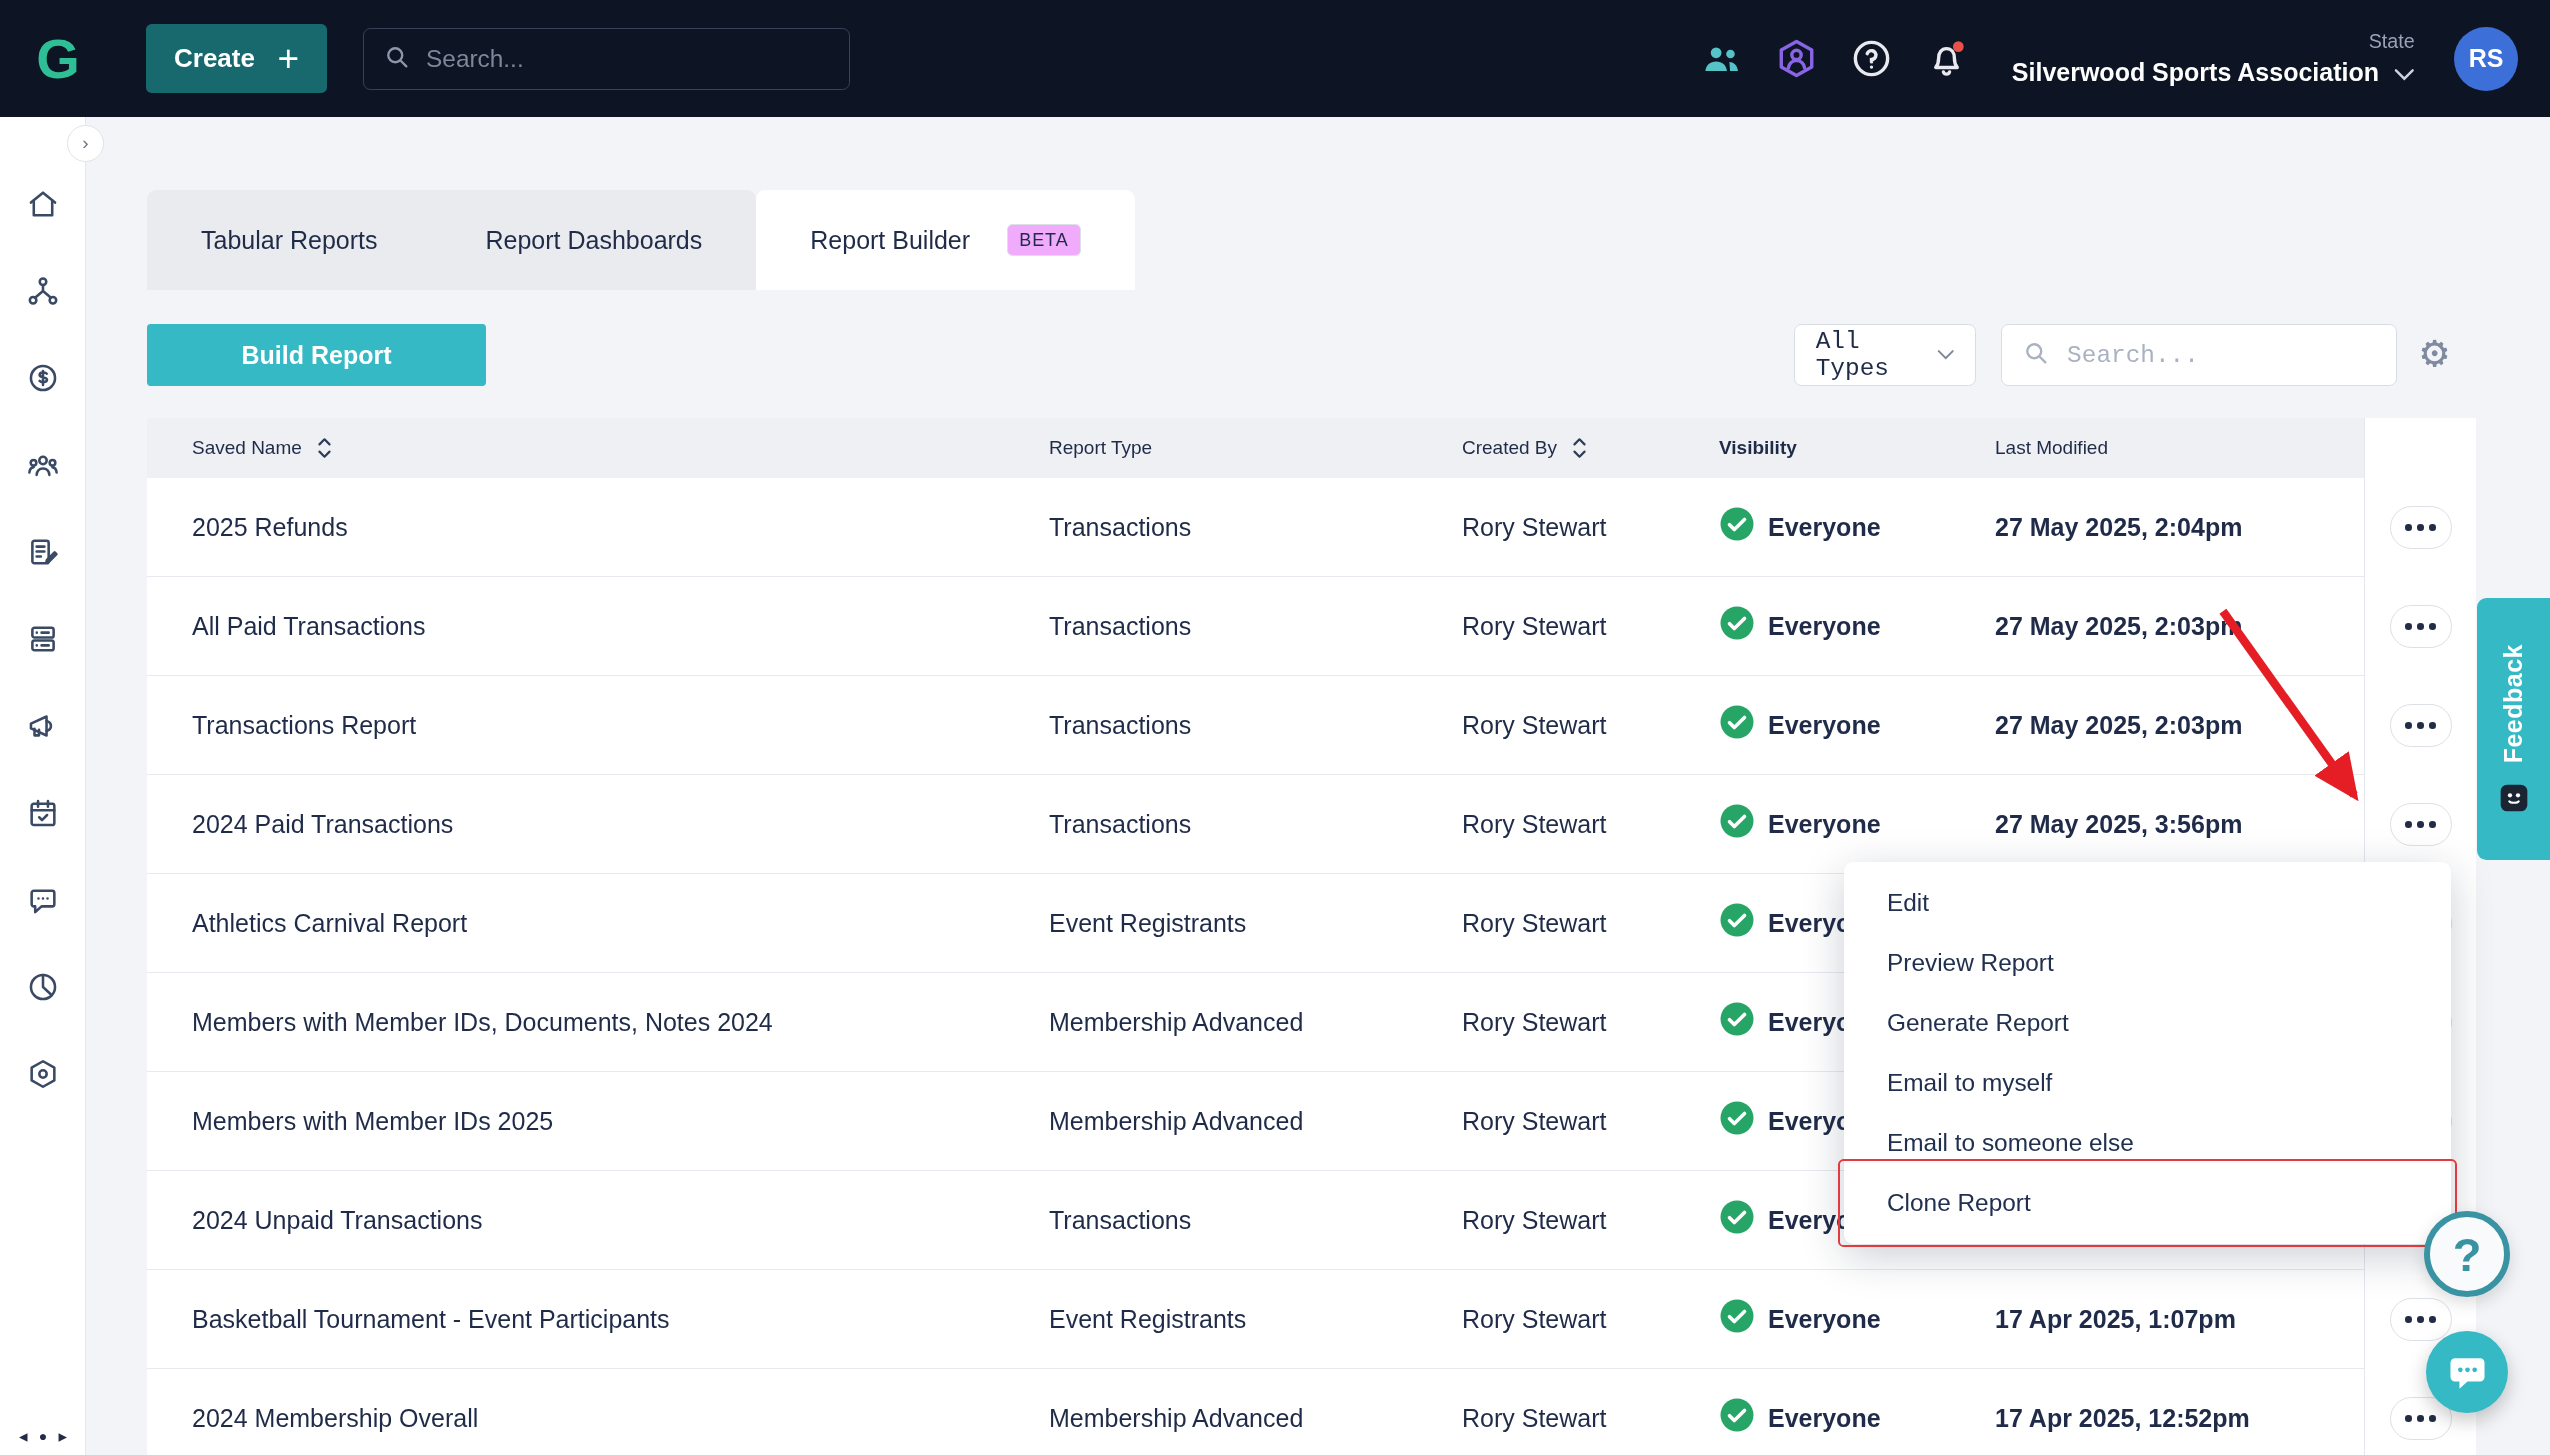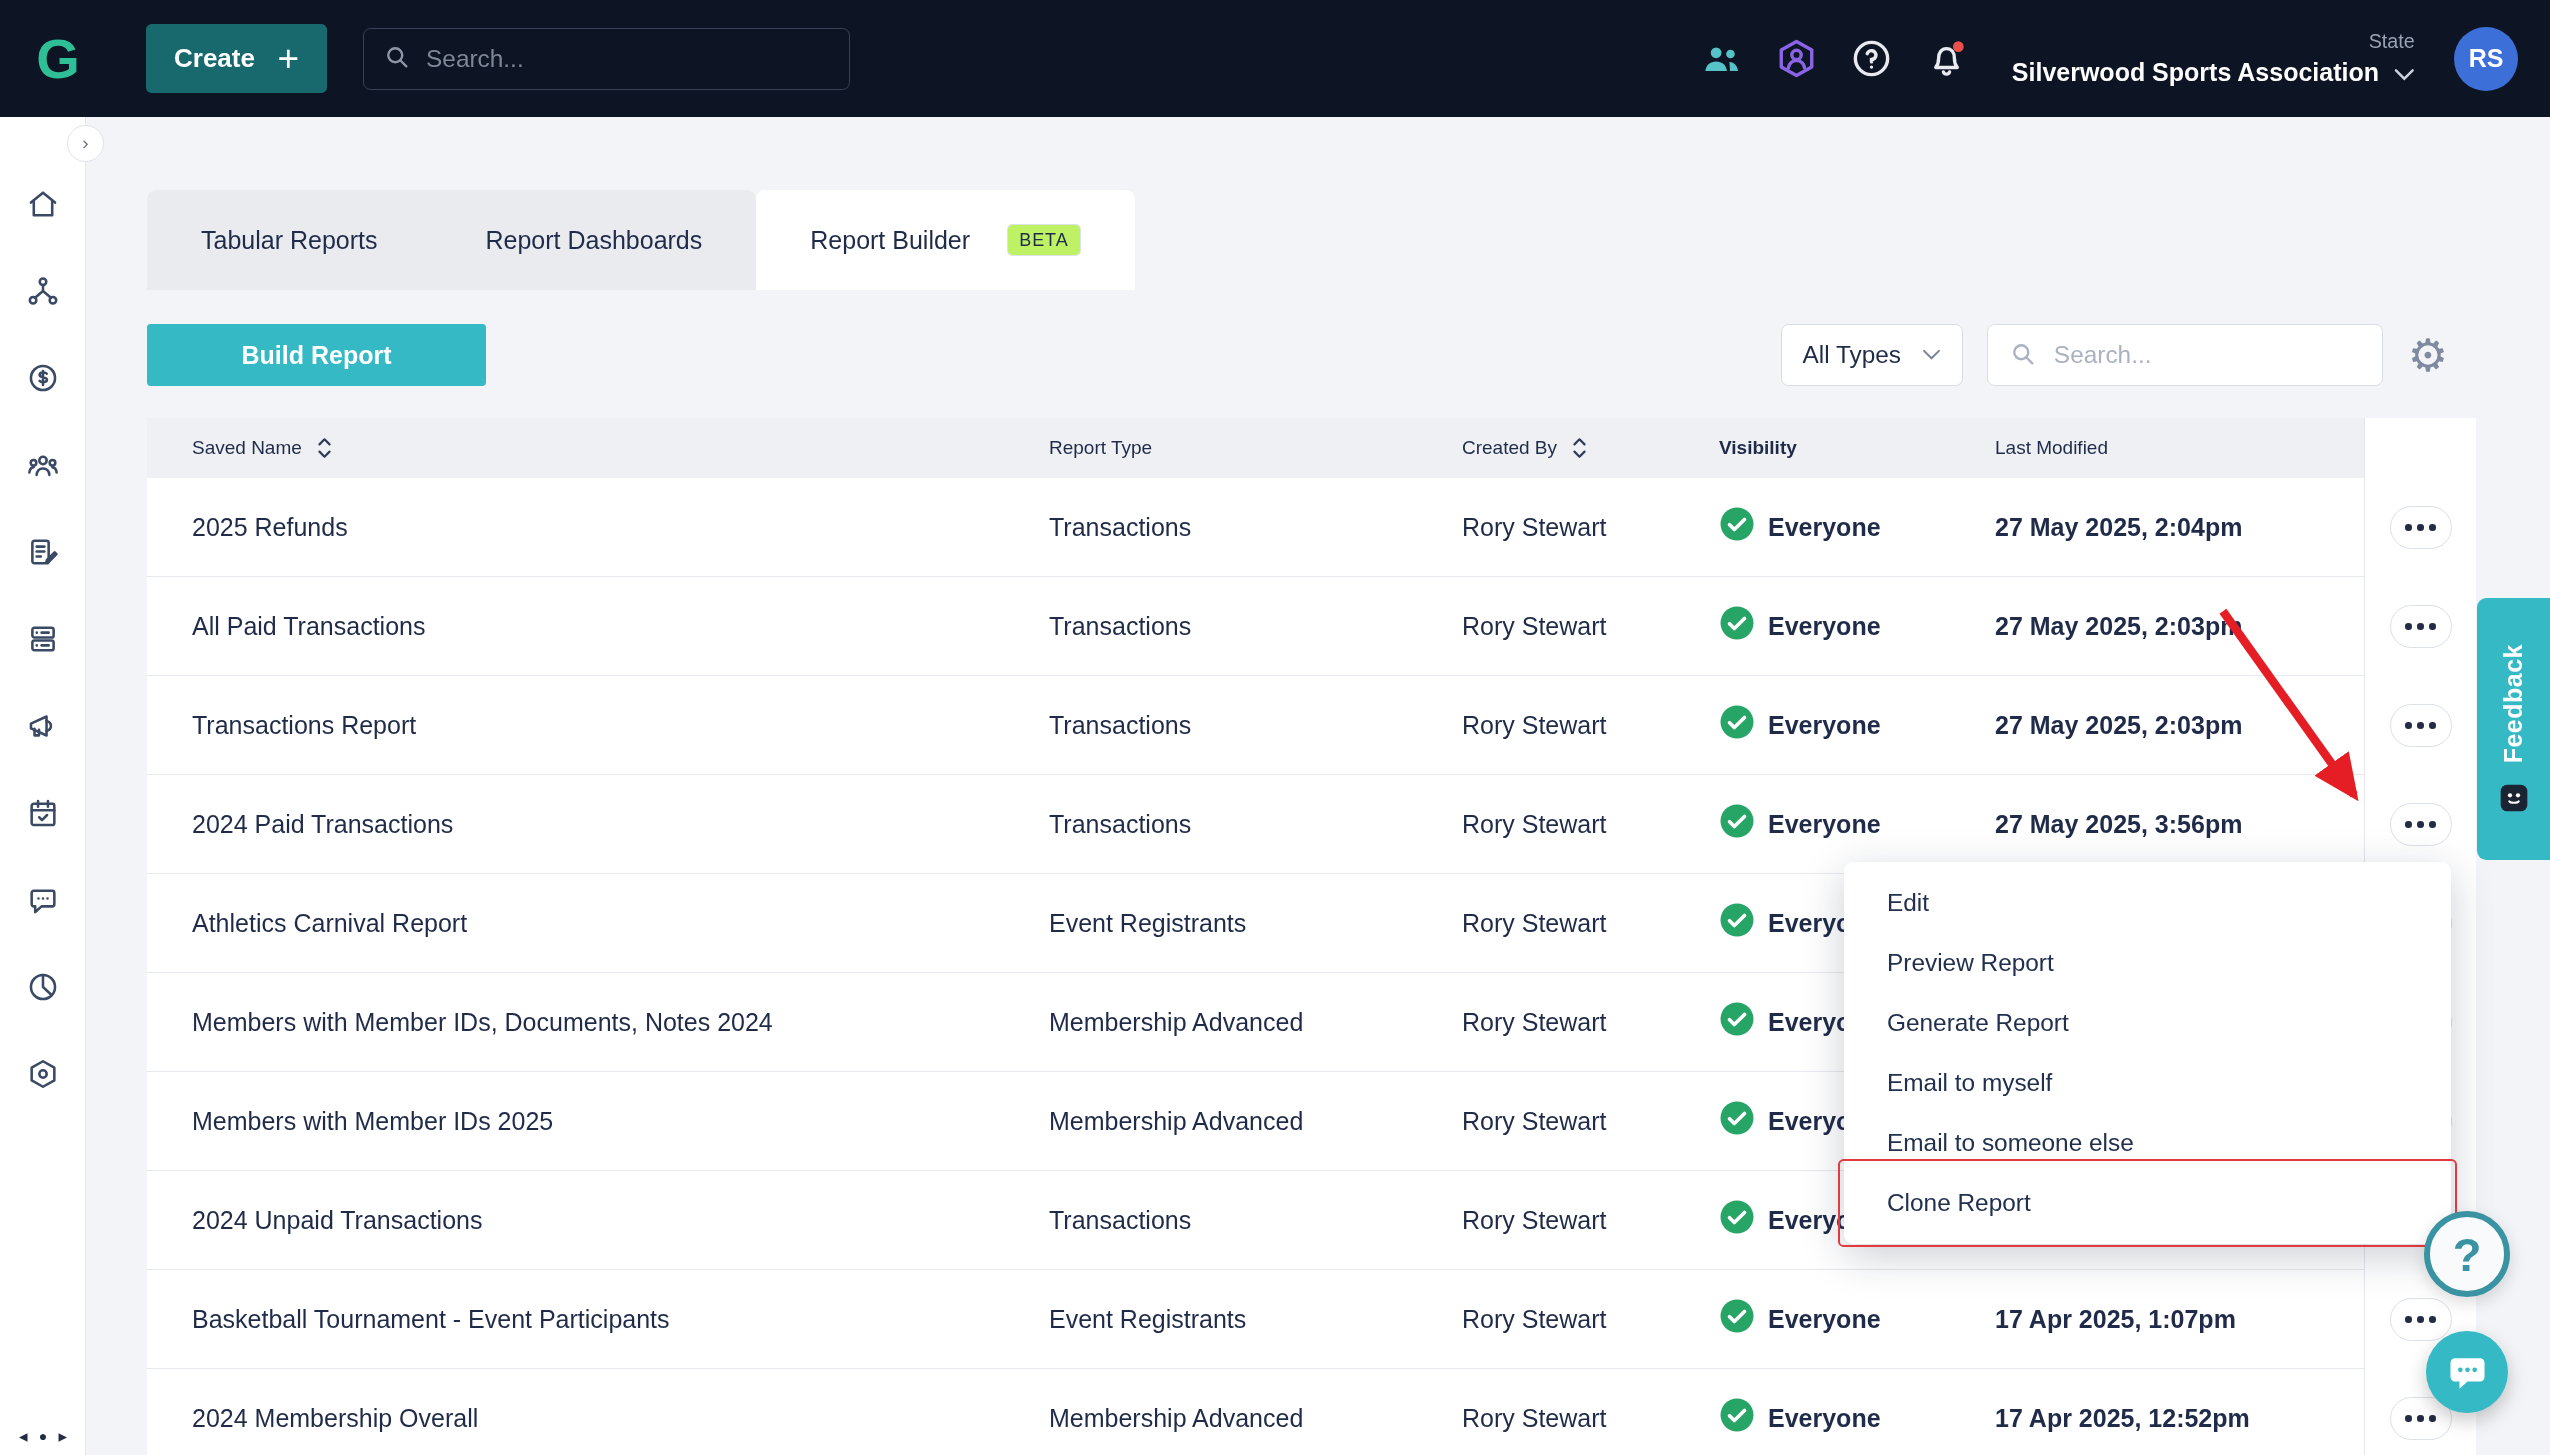--- a/index.html
+++ b/index.html
@@ -68,29 +68,29 @@
   .side-pager span { cursor:pointer; }
   
   .main { position:absolute; left:86px; top:117px; right:0; bottom:0; background:#f3f4f7; }
   .content { position:absolute; left:61px; top:0; width:2329px; }
   .tabs { margin-top:73px; display:flex; height:100px; align-items:stretch; }
   .tabs-group { display:flex; background:#e9ebef; border-radius:9.4px 9.4px 0 0; }
   .tab { padding:0 54px; display:flex; align-items:center; font-size:25px; color:#1f2b48; cursor:pointer; }
   .tab.active { background:#fff; border-radius:9.4px 9.4px 0 0; gap:37px; }
   .beta {
     font-size:18px; padding:4.7px 11.2px; border:1.9px solid #dce0e7;
-    border-radius:5.6px; background:#bef264; color:#1f2b48; letter-spacing:0.9px;
+    border-radius:5.6px; background:#f0abfc; color:#1f2b48; letter-spacing:0.9px;
   }
   .toolbar { margin-top:34px; display:flex; align-items:center; padding-right:28px; }
   .build-btn {
     width:339px; height:62px; background:#35b9c5; border:none; border-radius:3.7px;
     color:#fff; font-size:25px; font-weight:700; cursor:pointer;
     display:flex; align-items:center; justify-content:center;
   }
-  .toolbar-right { margin-left:auto; display:flex; align-items:center; gap:24.4px; }
+  .toolbar-right { margin-left:auto; display:flex; align-items:center; gap:24.4px;font-family:Liberation Mono, monospace; }
   .select {
     width:182px; height:62px; background:#fff; border:1.9px solid #d8dde4; border-radius:7.5px;
     display:flex; align-items:center; justify-content:space-between;
     padding:0 20.6px; font-size:24.4px; color:#1f2b48; cursor:pointer;
   }
   .search2 {
     width:396px; height:62px; background:#fff; border:1.9px solid #d8dde4; border-radius:7.5px;
     display:flex; align-items:center; gap:17px; padding:0 20.6px;
   }
   .search2 input { flex:1; border:none; outline:none; font-size:24.4px; font-family:inherit; color:#1f2b48; }

